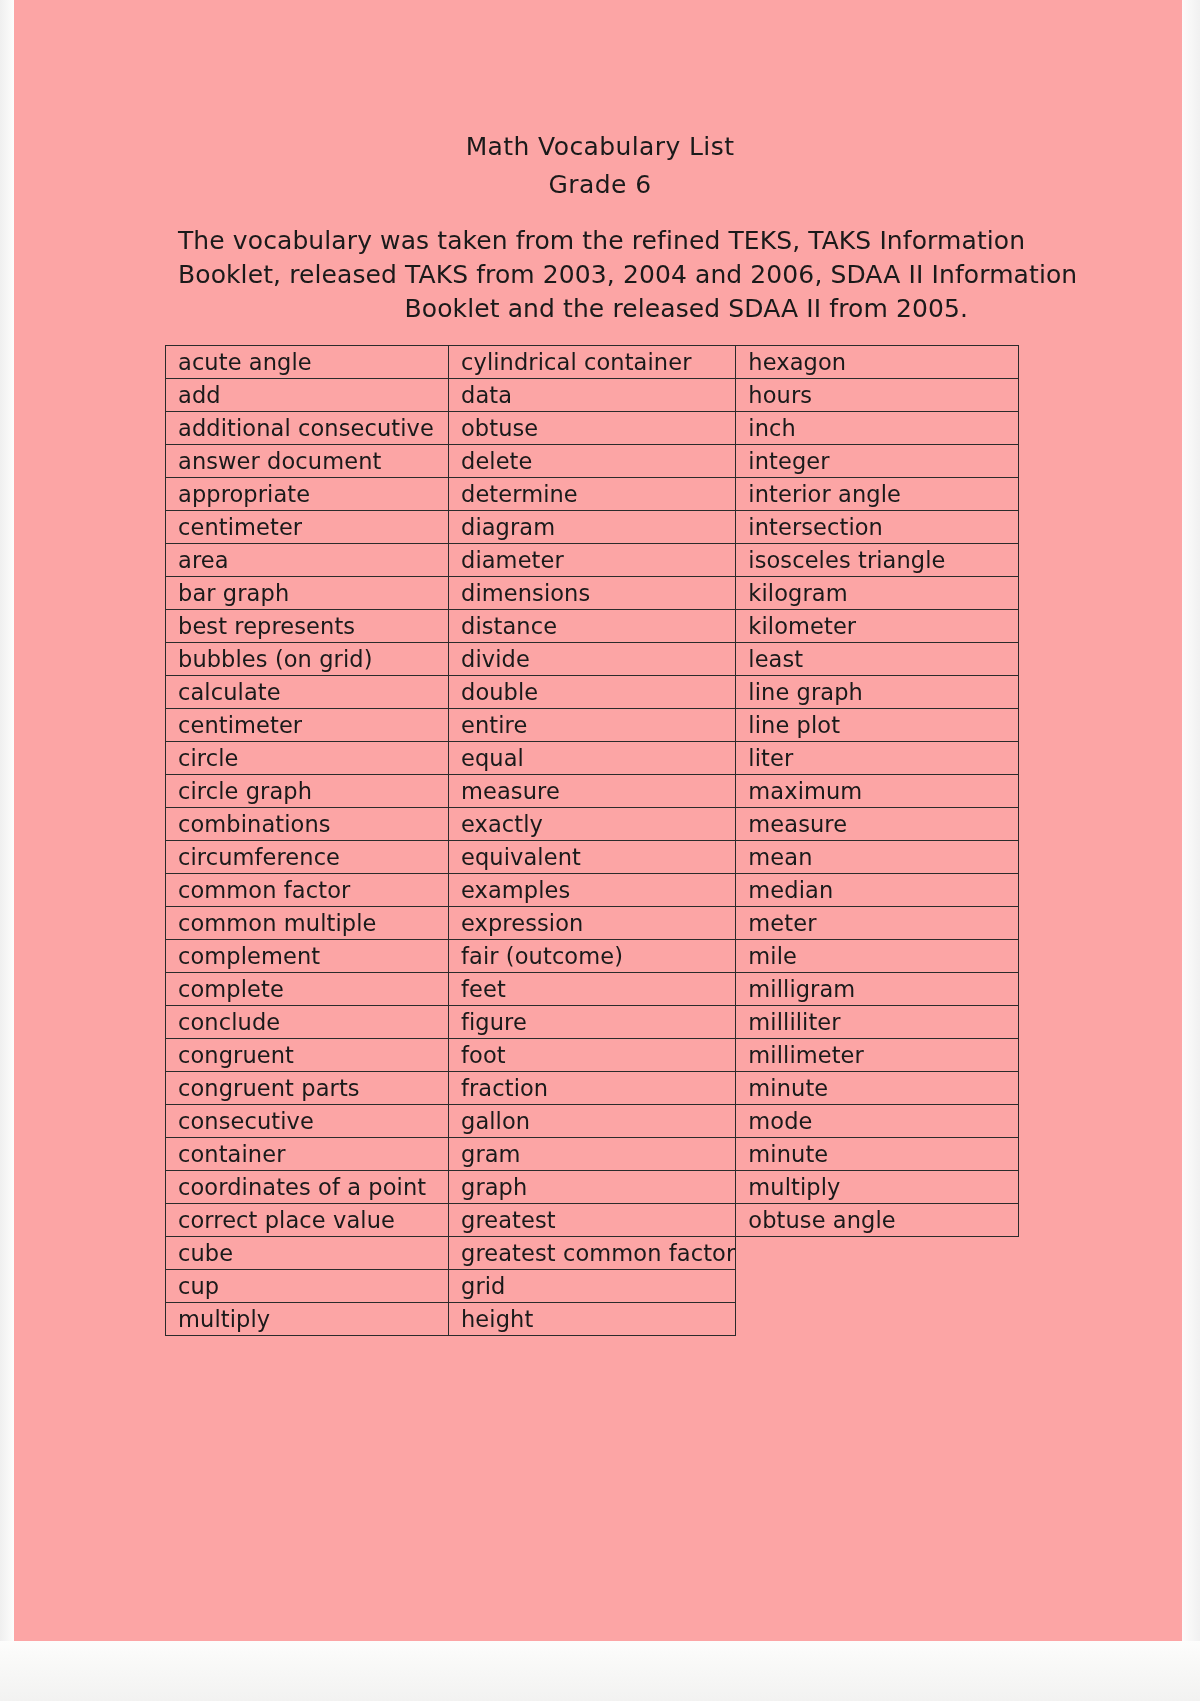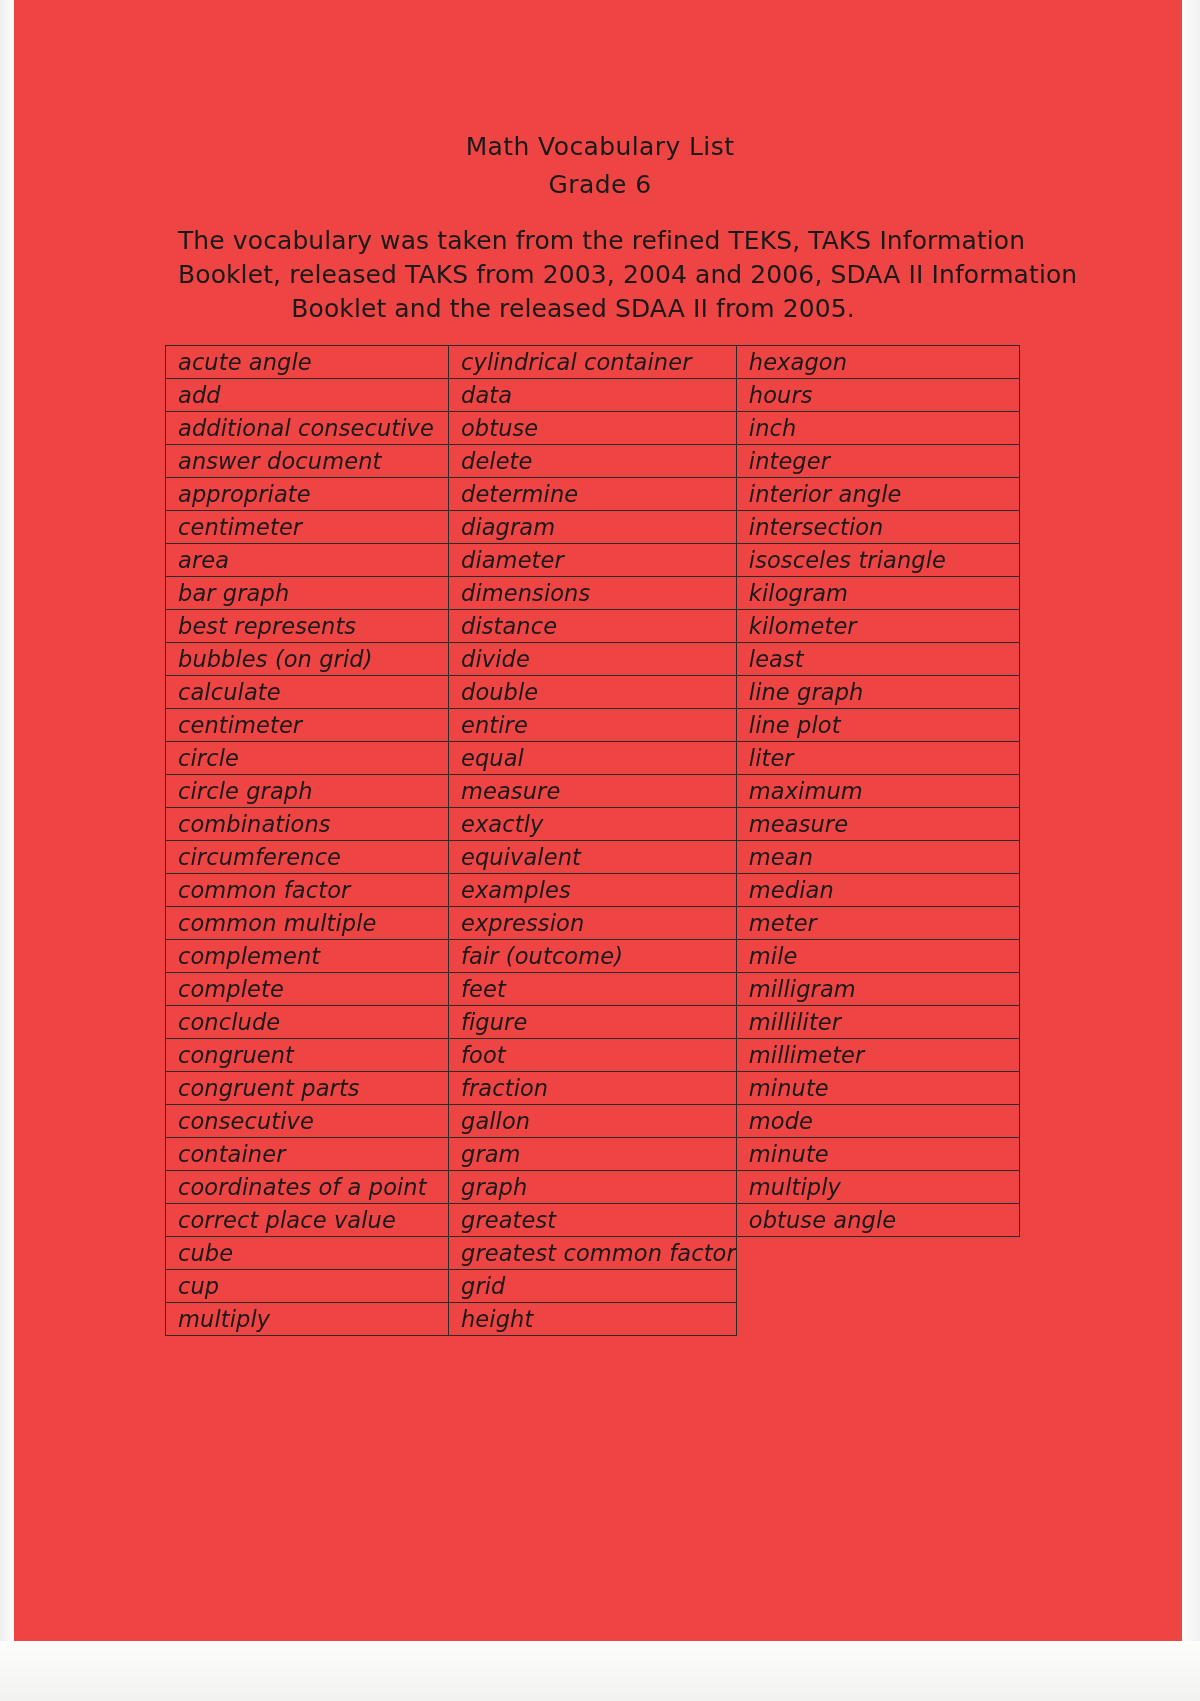--- a/index.html
+++ b/index.html
@@ -13,21 +13,21 @@
     position: relative;
     font-family: "DejaVu Sans", sans-serif;
     color: #1a1a1a;
     overflow: hidden;
   }
 
   
   .page {
     position: absolute;
     inset: 0;
-    background: #ef4444;
+    background: #fca5a5;
   }
   .scan-edge-left {
     position: absolute;
     left: 0; top: 0; bottom: 0;
     width: 14px;
     background: linear-gradient(to right, #efefef, #fdfdfc);
     pointer-events: none;
   }
   .scan-edge-right {
     position: absolute;
@@ -57,31 +57,30 @@
   .title-line { display: block; }
 
   .intro {
     position: absolute;
     left: 178px;
     top: 224px;
     width: 790px;
     font-size: 25px;
     line-height: 34px;
     letter-spacing: 0.1px;
-    text-align: center;
+    text-align: right;
   }
   .intro-line { display: block; white-space: nowrap; }
 
   .vocab-table {
     position: absolute;
     left: 165px;
     top: 345px;
     border-collapse: collapse;
     table-layout: fixed;
-    font-style: italic;
   }
   .vocab-table td {
     height: 32px;
     padding: 0 0 0 12px;
     font-size: 22.5px;
     line-height: 30px;
     vertical-align: middle;
     border: 1.3px solid #2b2b2b;
     letter-spacing: 0.1px;
     white-space: nowrap;

